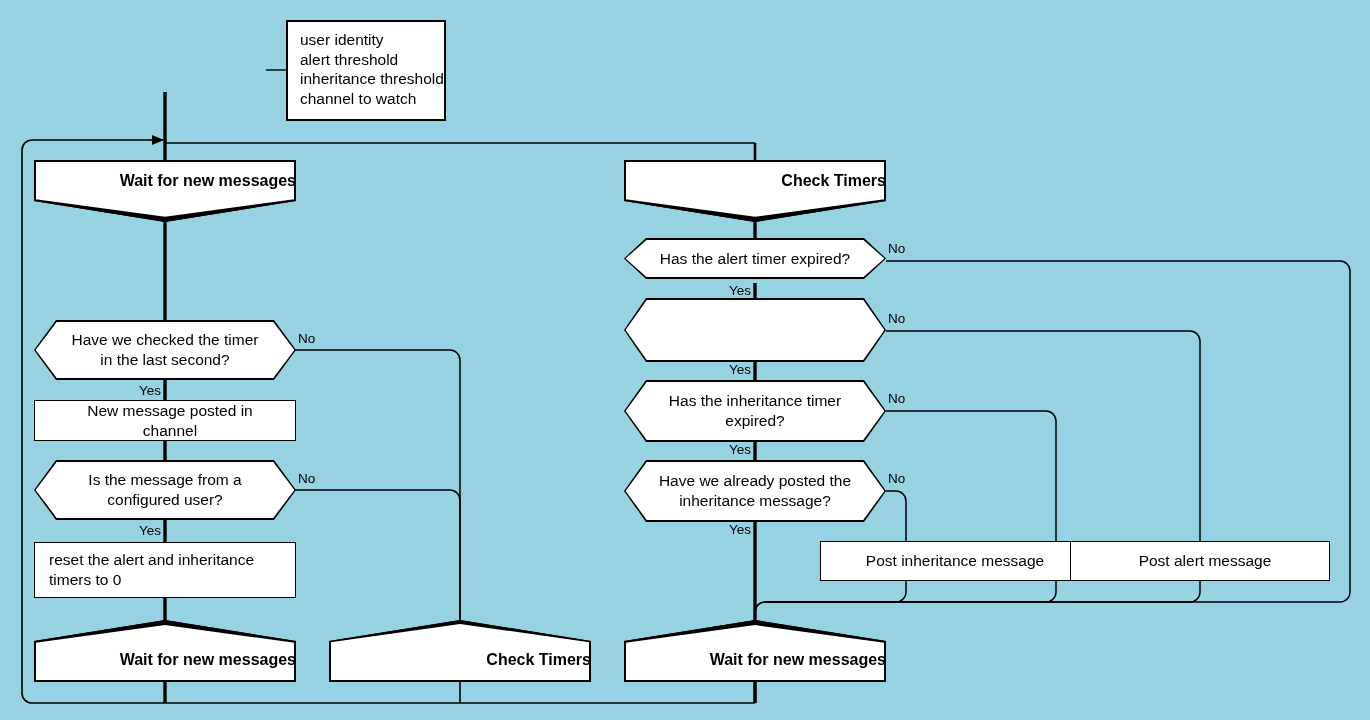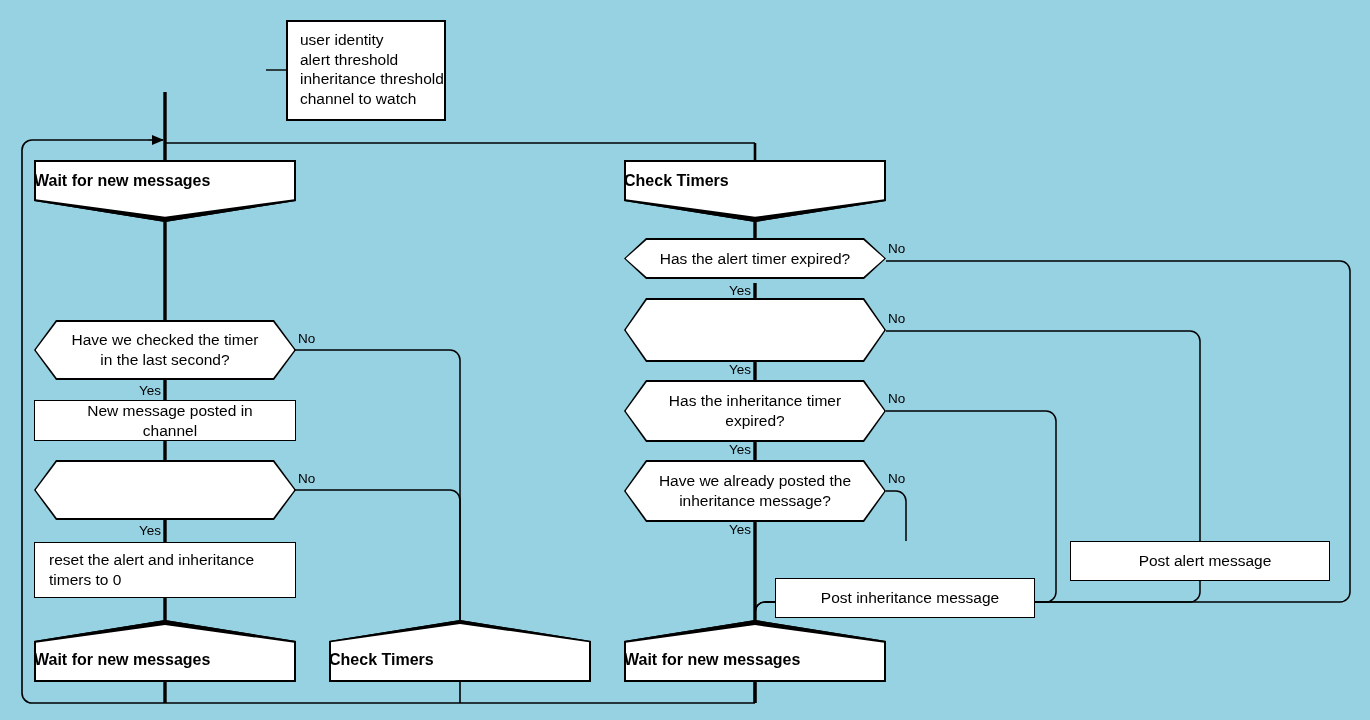--- a/index.html
+++ b/index.html
@@ -77,21 +77,21 @@
     background: #000;
   }
   .evt-inner {
     position: absolute;
     background: #fff;
   }
   .evt-label {
     position: absolute;
     left: 0;
     width: 100%;
-    text-align: left;
+    text-align: right;
     font-weight: bold;
     font-size: 16px;
     color: #000;
     z-index: 4;
     pointer-events: none;
   }
   
   .hex-wrap { position: absolute; z-index: 3; }
   .hex-outer {
     position: absolute;
@@ -199,20 +199,21 @@
     <div class="hex-label">Have we checked the timer in the last second?</div>
   </div>
   <div class="edge-label" style="left:298px; top:331px;">No</div>
   <div class="edge-label" style="left:139px; top:383px;">Yes</div>
 
   <div class="node n-action center" style="left:34px; top:400px; width:262px; height:41px;">New message posted in channel</div>
 
   <div class="hex-wrap" style="left:34px; top:460px; width:262px; height:60px;">
     <div class="hex-outer"></div>
     <div class="hex-inner"></div>
+    <div class="hex-label">Is the message from a configured user?</div>
   </div>
   <div class="edge-label" style="left:298px; top:471px;">No</div>
   <div class="edge-label" style="left:139px; top:523px;">Yes</div>
 
   <div class="node n-action" style="left:34px; top:542px; width:262px; height:56px;">reset the alert and inheritance timers to 0</div>
 
   <div class="evt-wrap" style="left:34px; top:620px; width:262px; height:62px;">
     <div class="evt-shape" style="clip-path: polygon(50% 0, 100% 34%, 100% 100%, 0 100%, 0 34%);"></div>
     <div class="evt-inner" style="left:1.6px; top:1.6px; width:258.8px; height:58.8px;
                 clip-path: polygon(50% 6%, 100% 36%, 100% 100%, 0 100%, 0 36%);"></div>
@@ -257,21 +258,21 @@
   <div class="edge-label" style="left:729px; top:442px;">Yes</div>
 
   <div class="hex-wrap" style="left:624px; top:460px; width:262px; height:62px;">
     <div class="hex-outer"></div>
     <div class="hex-inner"></div>
     <div class="hex-label">Have we already posted the inheritance message?</div>
   </div>
   <div class="edge-label" style="left:888px; top:471px;">No</div>
   <div class="edge-label" style="left:729px; top:522px;">Yes</div>
 
-  <div class="node n-action center" style="left:775px; top:541px; width:260px; height:40px;margin-top:37px;">Post inheritance message</div>
+  <div class="node n-action center" style="left:820px; top:541px; width:260px; height:40px;">Post inheritance message</div>
 
   <div class="node n-action center" style="left:1070px; top:541px; width:260px; height:40px;">Post alert message</div>
 
   <div class="evt-wrap" style="left:624px; top:620px; width:262px; height:62px;">
     <div class="evt-shape" style="clip-path: polygon(50% 0, 100% 34%, 100% 100%, 0 100%, 0 34%);"></div>
     <div class="evt-inner" style="left:1.6px; top:1.6px; width:258.8px; height:58.8px;
                 clip-path: polygon(50% 6%, 100% 36%, 100% 100%, 0 100%, 0 36%);"></div>
   </div>
   <div class="evt-label" style="left:624px; top:651px; width:262px;">Wait for new messages</div>
 

